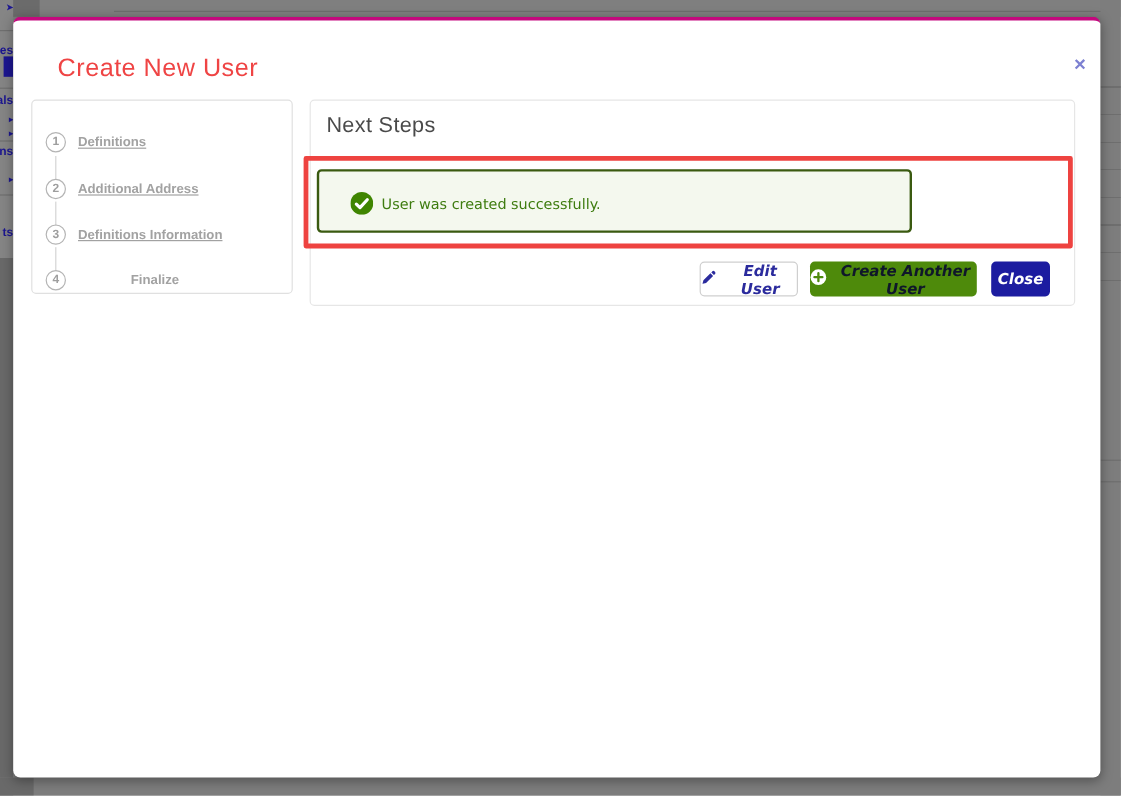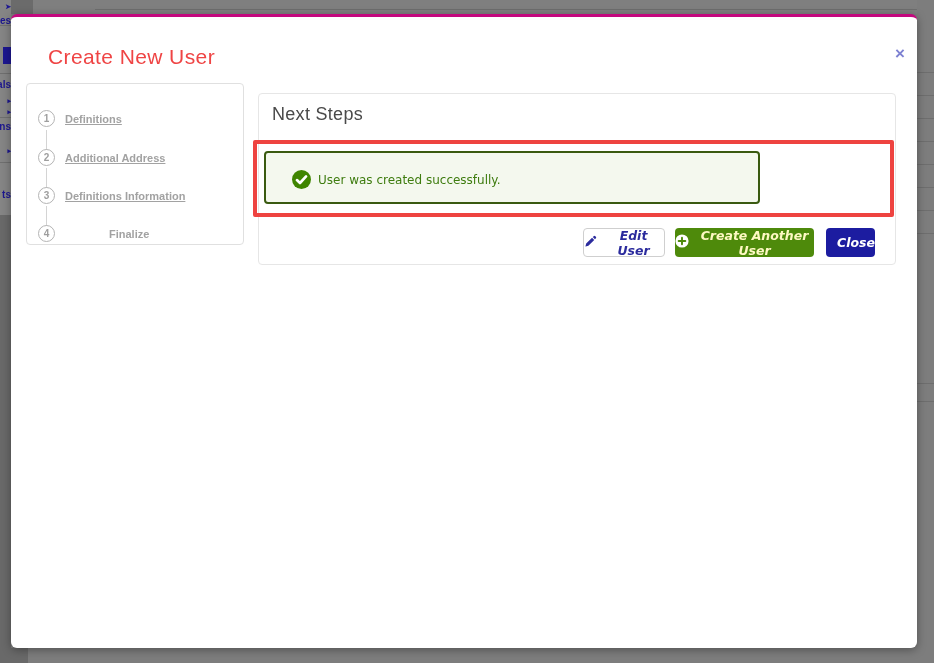--- a/index.html
+++ b/index.html
@@ -43,48 +43,48 @@
   .step { position:absolute; left:0; width:100%; height:18px; }
   .step-circle { position:absolute; left:11px; top:0; width:17px; height:17px;
     border:1px solid #b4b4b4; border-radius:50%; color:#9e9e9e;
     font-size:10px; font-weight:bold; text-align:center; line-height:15px; }
   .step-label { position:absolute; left:38px; top:3px; font-size:11px;
     font-weight:bold; color:#a2a2a2; text-decoration:underline; }
   .step-label.no-underline { text-decoration:none;padding-left:44px; }
   .step-connector { position:absolute; left:19px; width:1px; height:20px; background:#d4d4d4; }
 
   
-  .panel { position:absolute; left:247px; top:76px; width:638px; height:172px;
+  .panel { position:absolute; left:247px; top:66px; width:638px; height:172px;
     border:1px solid #e6e6e6; border-radius:4px; background:#fff; }
   .panel-title { position:absolute; left:13px; top:10px; font-size:18px;
     color:#4a4a4a; letter-spacing:.3px; font-weight:400; }
   .highlight-box { position:absolute; left:-6px; top:46px; width:641px; height:77px;
     border:4px solid #ee4340; border-radius:2px; }
   .alert-success { position:absolute; left:5px; top:57px; width:496px; height:53px;
     background:#f4f8ee; border:2px solid #3a5a10; border-radius:4px; }
   .alert-icon { position:absolute; left:26px; top:17px; width:19px; height:19px; }
   .alert-text { position:absolute; left:52px; top:20px; font-size:12px;
     color:#3e7c0f; font-family:"DejaVu Sans", sans-serif; }
 
   
   .btn { position:absolute; top:134px; height:29px; border-radius:4px;
     font-size:12.5px; font-weight:bold; font-family:"DejaVu Sans", sans-serif;
     display:flex; align-items:center; justify-content:center; gap:6px; cursor:pointer;font-style:italic; }
   .btn-edit { left:324px; width:82px; background:#fff; border:1px solid #cfcfcf; color:#2b2b9d; }
-  .btn-create { left:416px; width:139px; background:#4e8a0b; border:none; color:#fef9c3; }
-  .btn-close { left:567px; width:49px; background:#1c1ca0; border:none; color:#fff;justify-content:flex-end; }
+  .btn-create { left:416px; width:139px; background:#4e8a0b; border:none; color:#0f172a; }
+  .btn-close { left:567px; width:49px; background:#1c1ca0; border:none; color:#fff; }
   .btn svg { flex:none; }
 </style>
 </head>
 <body>
 
 <div class="bg-left-strip">
   <span class="frag tiny" style="top:3px;">➤</span>
   <span class="divider" style="top:25px;"></span>
-  <span class="frag" style="top:15px;text-align:center;">es</span>
+  <span class="frag" style="top:37px;text-align:center;">es</span>
   <span class="navy-block"></span>
   <span class="divider" style="top:73px;"></span>
   <span class="frag" style="top:79px;">als</span>
   <span class="frag tiny" style="top:97px;">▸</span>
   <span class="frag tiny" style="top:108px;">▸</span>
   <span class="divider" style="top:117px;"></span>
   <span class="frag" style="top:121px;">ns</span>
   <span class="frag tiny" style="top:147px;">▸</span>
   <span class="divider" style="top:162px;"></span>
   <span class="frag" style="top:189px;">ts</span>

